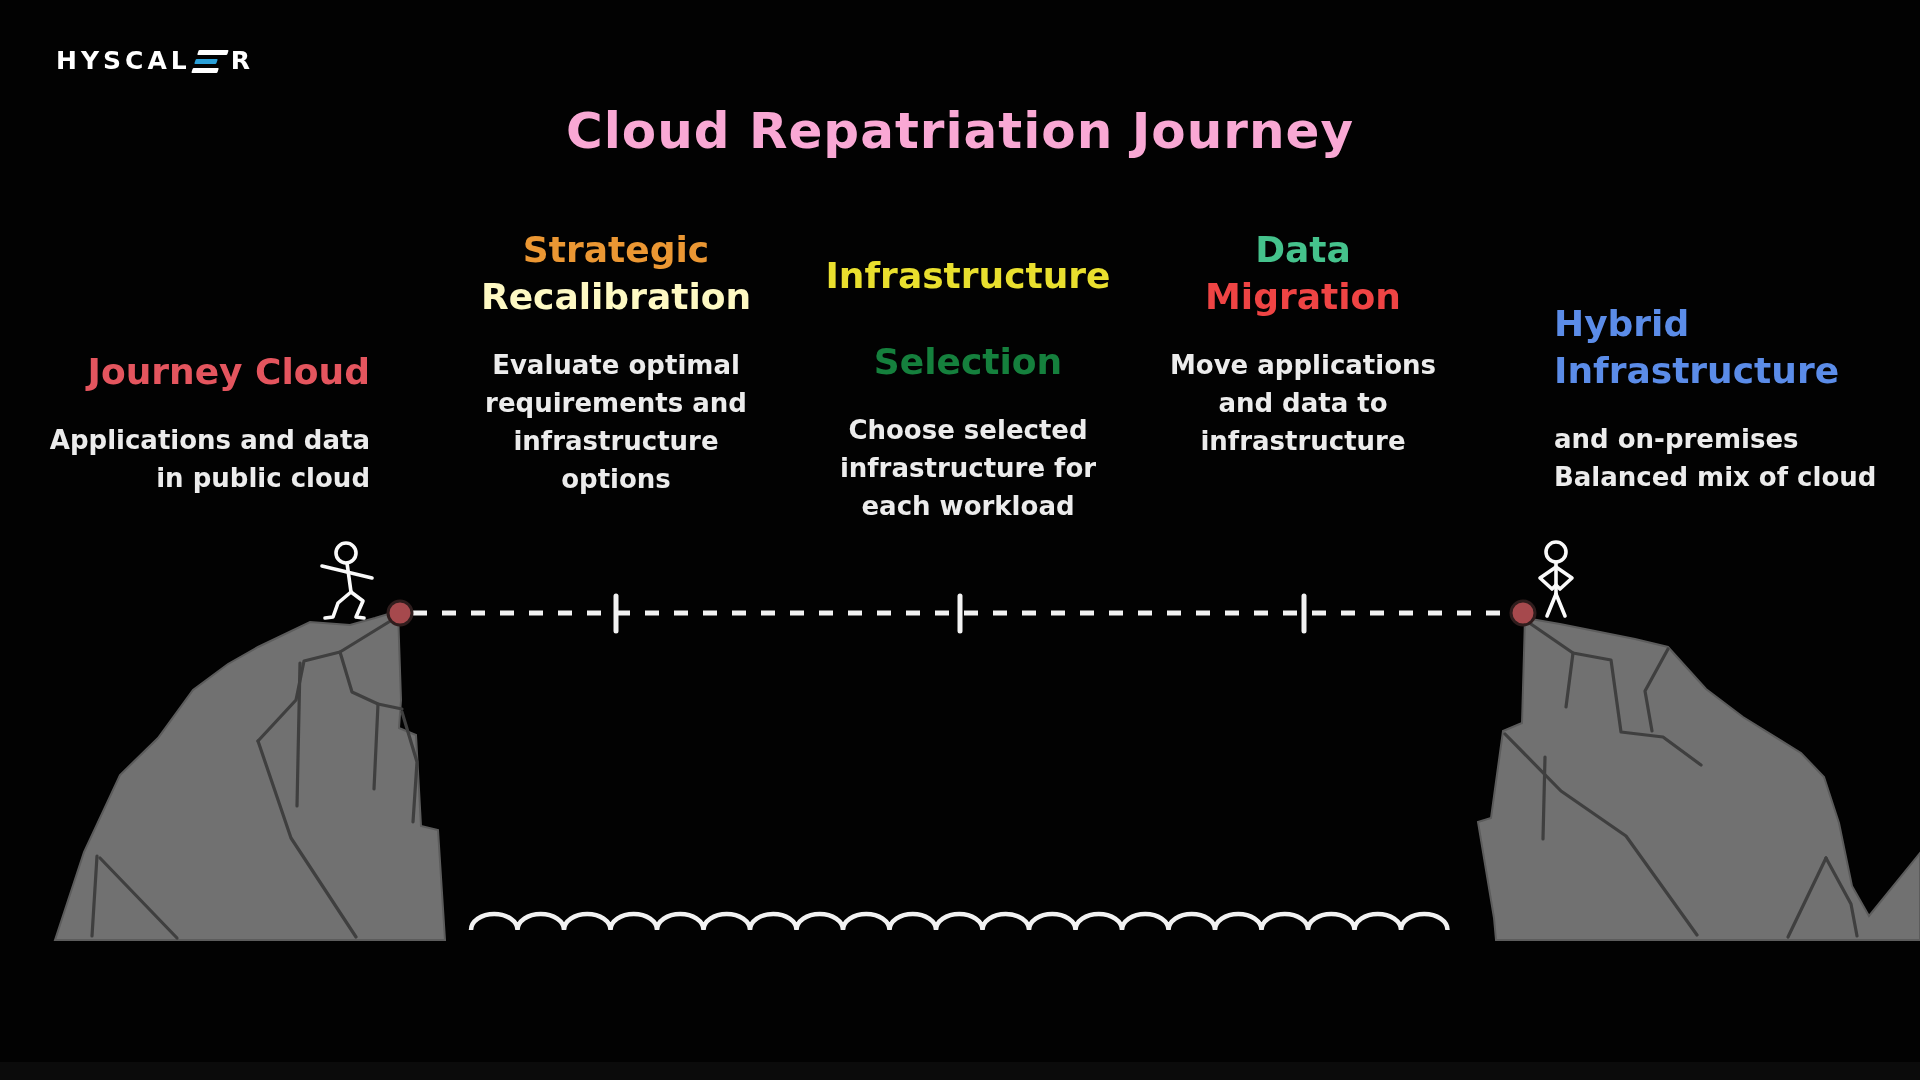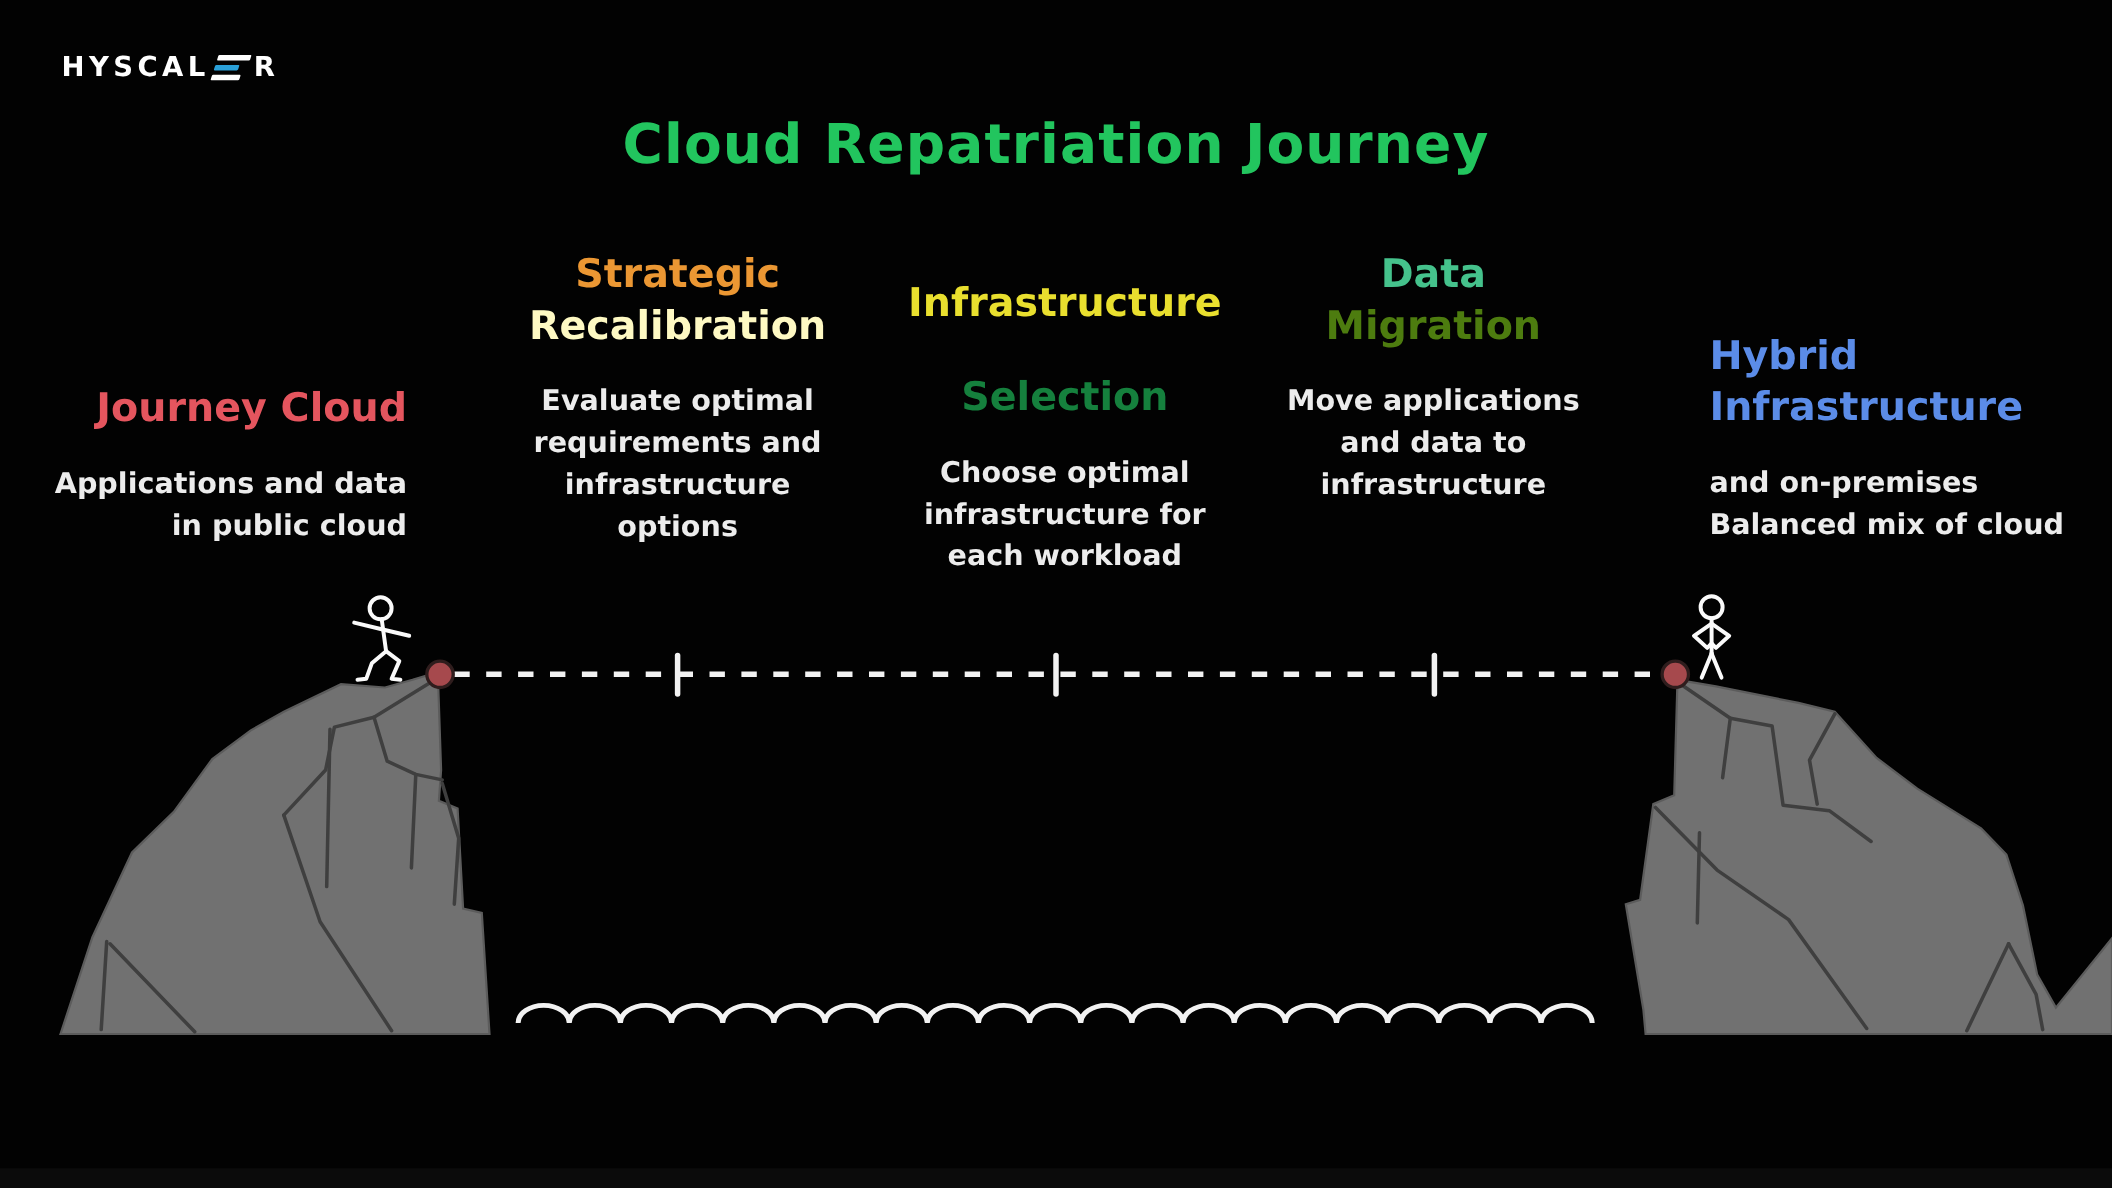--- a/index.html
+++ b/index.html
@@ -13,21 +13,21 @@
     color:#fff;font-size:25px;font-weight:bold;letter-spacing:4px;
   }
   .logo-bars{display:inline-flex;flex-direction:column;gap:4px;margin:2px 6px 0 4px;transform:skewX(-18deg);}
   .logo-bar{height:5px;border-radius:1px;background:#fff;}
   .logo-bar.top{width:30px;}
   .logo-bar.mid{width:22px;}
   .logo-bar.bot{width:26px;}
   
   .main-title{
     position:absolute;left:0;right:0;top:102px;text-align:center;
-    color:#22c55e;font-size:50px;font-weight:bold;letter-spacing:1px;
+    color:#f9a8d4;font-size:50px;font-weight:bold;letter-spacing:1px;
   }
   
   .stage{position:absolute;}
   .stage .label{font-weight:bold;font-size:36px;line-height:47px;}
   .stage .desc{color:#ececec;font-weight:bold;font-size:26px;line-height:38px;margin-top:26px;}
   .s1{left:10px;width:360px;text-align:right;top:348px;}
   .s2{left:416px;width:400px;text-align:center;top:226px;}
   .s3{left:768px;width:400px;text-align:center;top:252px;}
   .s4{left:1103px;width:400px;text-align:center;top:226px;}
   .s5{left:1554px;width:366px;text-align:left;top:300px;}
@@ -80,30 +80,30 @@
       <div>options</div>
     </div>
   </div>
 
   <div class="stage s3">
     <div class="label">
       <div style="color: rgb(233, 223, 46);">Infrastructure</div>
       <div style="color: #15803d; margin-top: 39px;">Selection</div>
     </div>
     <div class="desc">
-      <div>Choose optimal</div>
+      <div>Choose selected</div>
       <div>infrastructure for</div>
       <div>each workload</div>
     </div>
   </div>
 
   <div class="stage s4">
     <div class="label">
       <div style="color: rgb(69, 194, 140);">Data</div>
-      <div style="color: #4d7c0f;">Migration</div>
+      <div style="color: #ef4444;">Migration</div>
     </div>
     <div class="desc">
       <div>Move applications</div>
       <div>and data to</div>
       <div>infrastructure</div>
     </div>
   </div>
 
   <div class="stage s5">
     <div class="label">

